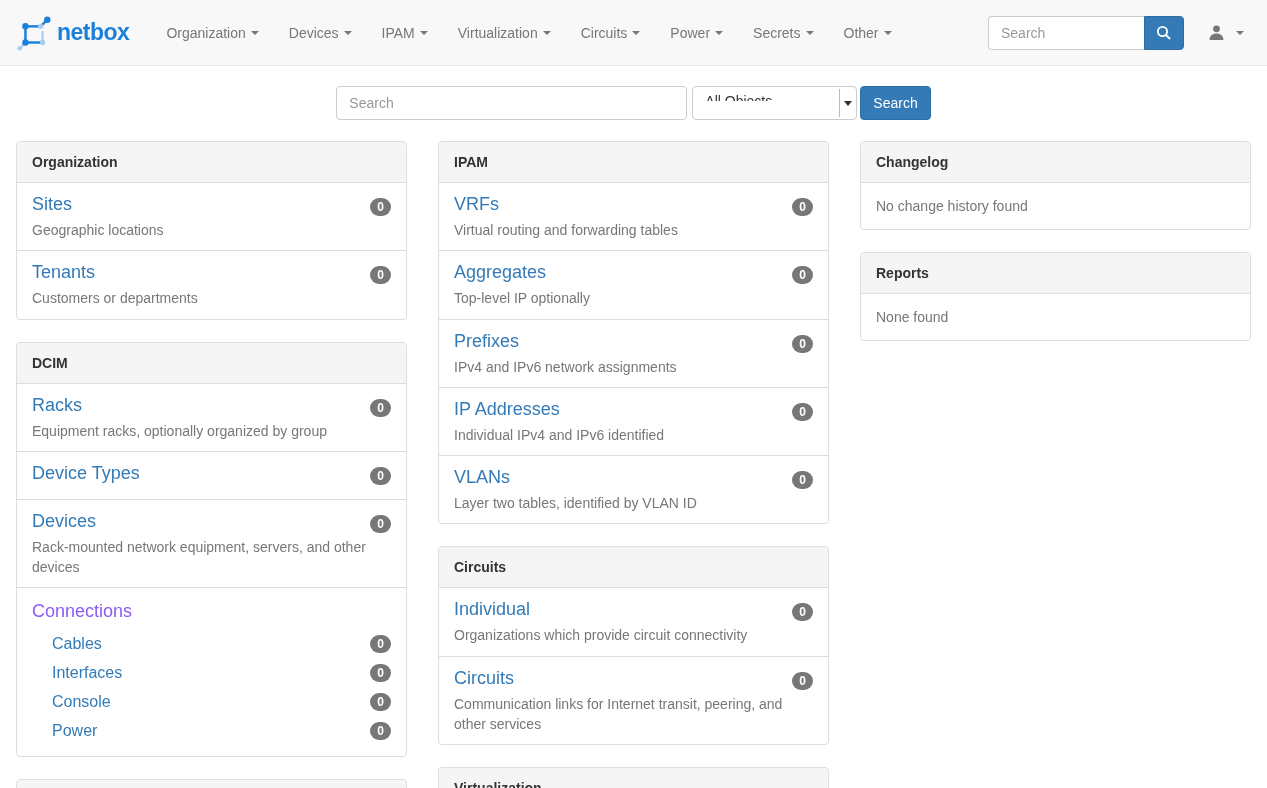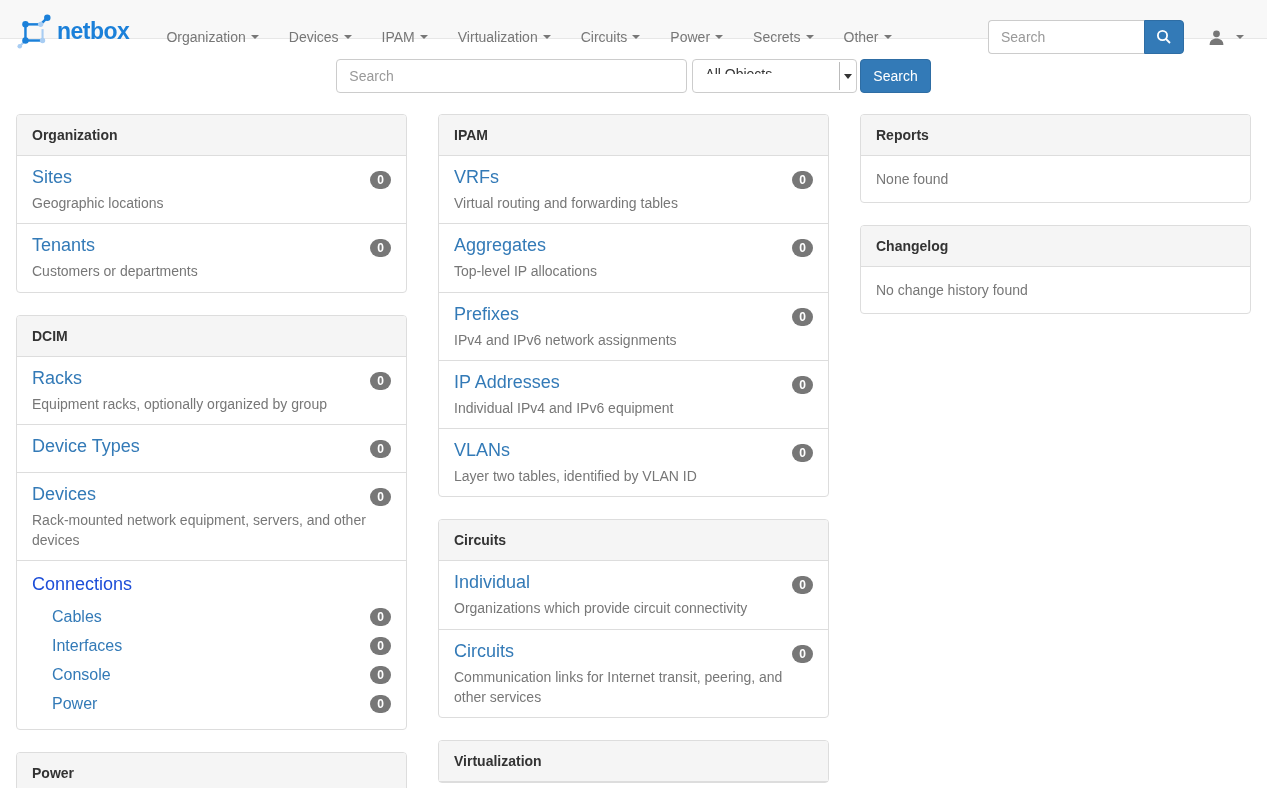--- a/index.html
+++ b/index.html
@@ -8,24 +8,24 @@
     width: 1267px; height: 788px;
     overflow: hidden;
     background: #fff;
     font-family: "Liberation Sans", "DejaVu Sans", sans-serif;
     font-size: 14px; color: #333;
   }
   a { text-decoration: none; }
 
   
   .navbar {
-    height: 39px;
+    height: 66px;
     background: #f8f8f8;
     border-bottom: 1px solid #e7e7e7;
-    display: flex; align-items: flex-start;
+    display: flex; align-items: center;
     padding: 12px 15px;
   }
   .brand { display: flex; align-items: center; gap: 4px; margin-right: 22px; cursor: pointer; }
   .brand-text { color: #1b80d9; font-size: 23px; font-weight: bold; letter-spacing: -0.5px; }
   .nav-menu { display: flex; list-style: none; margin: 0; padding: 0; }
   .nav-menu li { height: 50px; }
   .nav-menu li a {
     color: #777; font-size: 14px;
     display: flex; align-items: center;
     padding: 0 15px; height: 50px; cursor: pointer;
@@ -115,21 +115,21 @@
   .list-item.first { border-top: none; }
   .item-badge {
     float: right;
     background: #777; color: #fff;
     border-radius: 10px;
     font-size: 12px; font-weight: bold; line-height: 1;
     padding: 3px 7px; margin-top: 5px;
   }
   .item-title { font-size: 18px; color: #337ab7; display: inline-block; margin: 1px 0 5px; cursor: pointer; }
   .item-desc { color: #777; font-size: 14px; line-height: 1.45; }
-  .section-title { font-size: 18px; color: #1d4ed8; margin: 3px 0 8px; }
+  .section-title { font-size: 18px; color: #8b5cf6; margin: 3px 0 8px; }
   .section-link-row {
     display: flex; justify-content: space-between; align-items: center;
     padding: 5px 0 6px 20px;
   }
   .section-link { color: #337ab7; font-size: 16px; cursor: pointer; }
   .section-link-row .item-badge { float: none; margin-top: 0; }
   .panel-body-text { padding: 15px; color: #777; }
 </style>
 </head>
 <body>
@@ -255,37 +255,37 @@
         </div>
       </div>
       <div class="panel">
         <div class="panel-heading">Power</div>
       </div>
     </div>
     <div class="col">
       <div class="panel">
         <div class="panel-heading">IPAM</div>
         <div class="list-item first"><span class="item-badge">0</span><a class="item-title">VRFs</a><div class="item-desc">Virtual routing and forwarding tables</div></div>
-        <div class="list-item"><span class="item-badge">0</span><a class="item-title">Aggregates</a><div class="item-desc">Top-level IP allocations</div></div>
+        <div class="list-item"><span class="item-badge">0</span><a class="item-title">Aggregates</a><div class="item-desc">Top-level IP optionally</div></div>
         <div class="list-item"><span class="item-badge">0</span><a class="item-title">Prefixes</a><div class="item-desc">IPv4 and IPv6 network assignments</div></div>
-        <div class="list-item"><span class="item-badge">0</span><a class="item-title">IP Addresses</a><div class="item-desc">Individual IPv4 and IPv6 equipment</div></div>
+        <div class="list-item"><span class="item-badge">0</span><a class="item-title">IP Addresses</a><div class="item-desc">Individual IPv4 and IPv6 identified</div></div>
         <div class="list-item"><span class="item-badge">0</span><a class="item-title">VLANs</a><div class="item-desc">Layer two tables, identified by VLAN ID</div></div>
       </div>
       <div class="panel">
         <div class="panel-heading">Circuits</div>
         <div class="list-item first"><span class="item-badge">0</span><a class="item-title">Individual</a><div class="item-desc">Organizations which provide circuit connectivity</div></div>
         <div class="list-item"><span class="item-badge">0</span><a class="item-title">Circuits</a><div class="item-desc">Communication links for Internet transit, peering, and other services</div></div>
       </div>
       <div class="panel">
         <div class="panel-heading">Virtualization</div>
       </div>
     </div>
     <div class="col">
       <div class="panel">
+        <div class="panel-heading">Changelog</div>
+        <div class="panel-body-text">No change history found</div>
+      </div>
+      <div class="panel">
         <div class="panel-heading">Reports</div>
         <div class="panel-body-text">None found</div>
       </div>
-      <div class="panel">
-        <div class="panel-heading">Changelog</div>
-        <div class="panel-body-text">No change history found</div>
-      </div>
     </div>
   </div>
 
 </body></html>

